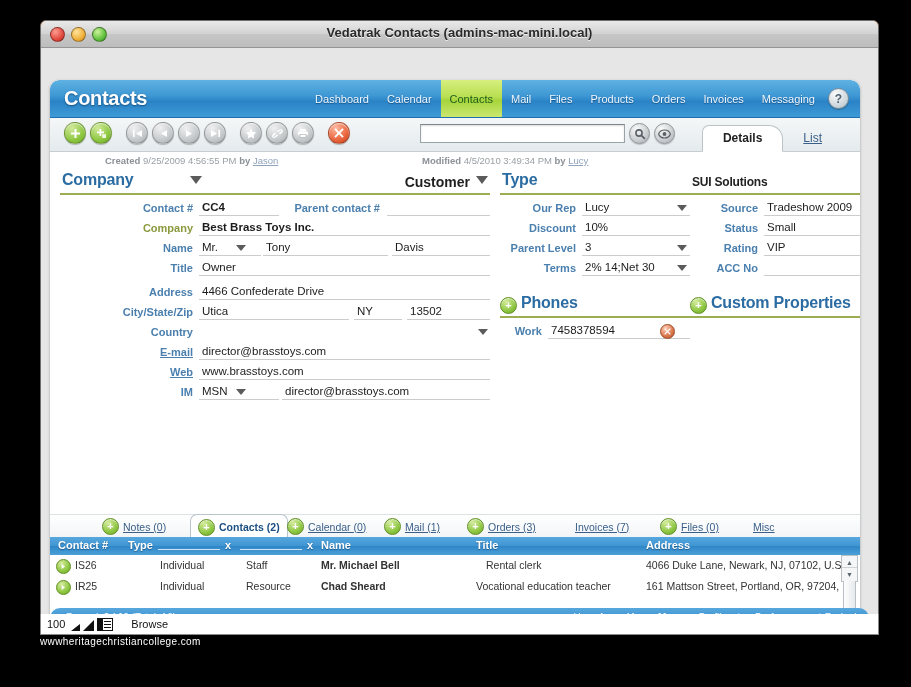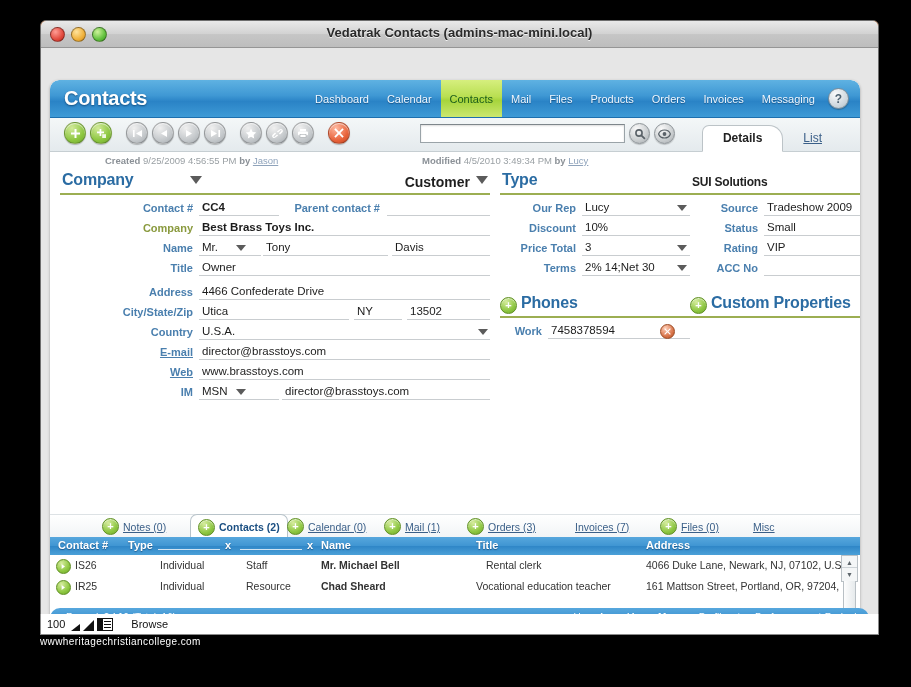--- a/index.html
+++ b/index.html
@@ -483,21 +483,20 @@
 
               <div class="frow">
                 <div class="flab" style="left:0;width:133px;">City/State/Zip</div>
                 <div class="fval" style="left:139px;width:150px;">Utica</div>
                 <div class="fval" style="left:294px;width:48px;">NY</div>
                 <div class="fval" style="left:347px;width:83px;">13502</div>
               </div>
 
               <div class="frow">
                 <div class="flab" style="left:0;width:133px;">Country</div>
-                <div class="fval" style="left:139px;width:291px;">U.S.A.</div>
                 <div class="dncaret" style="left:418px;"></div>
               </div>
 
               <div class="frow">
                 <div class="flab link" style="left:0;width:133px;">E-mail</div>
                 <div class="fval" style="left:139px;width:291px;">director@brasstoys.com</div>
               </div>
 
               <div class="frow">
                 <div class="flab link" style="left:0;width:133px;">Web</div>
@@ -522,21 +521,21 @@
                 <div class="fval" style="left:82px;width:108px;">Lucy</div>
                 <div class="dncaret" style="left:177px;"></div>
               </div>
 
               <div class="frow">
                 <div class="flab" style="left:0;width:76px;">Discount</div>
                 <div class="fval" style="left:82px;width:108px;">10%</div>
               </div>
 
               <div class="frow">
-                <div class="flab" style="left:0;width:76px;">Price Total</div>
+                <div class="flab" style="left:0;width:76px;">Parent Level</div>
                 <div class="fval" style="left:82px;width:108px;">3</div>
                 <div class="dncaret" style="left:177px;"></div>
               </div>
 
               <div class="frow">
                 <div class="flab" style="left:0;width:76px;">Terms</div>
                 <div class="fval" style="left:82px;width:108px;">2% 14;Net 30</div>
                 <div class="dncaret" style="left:177px;"></div>
               </div>
 

